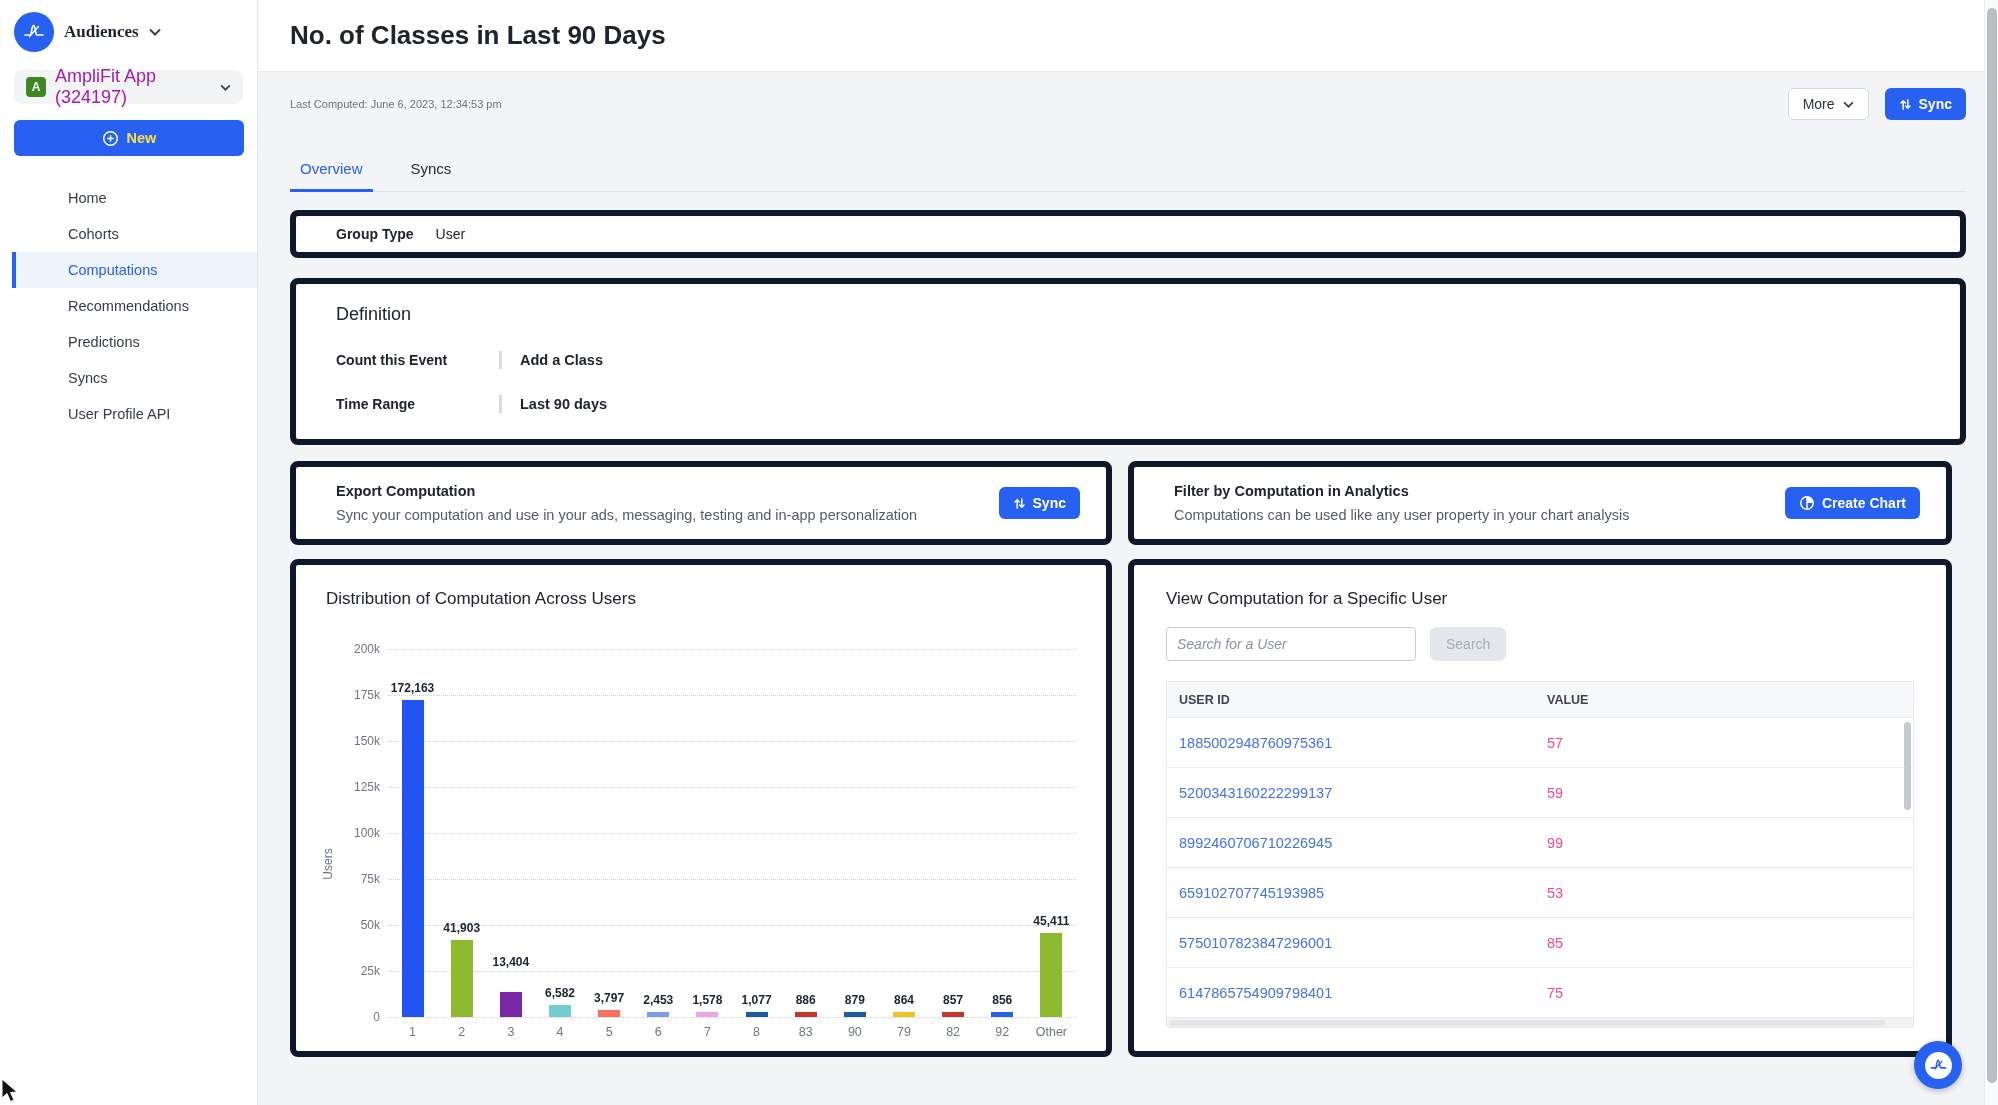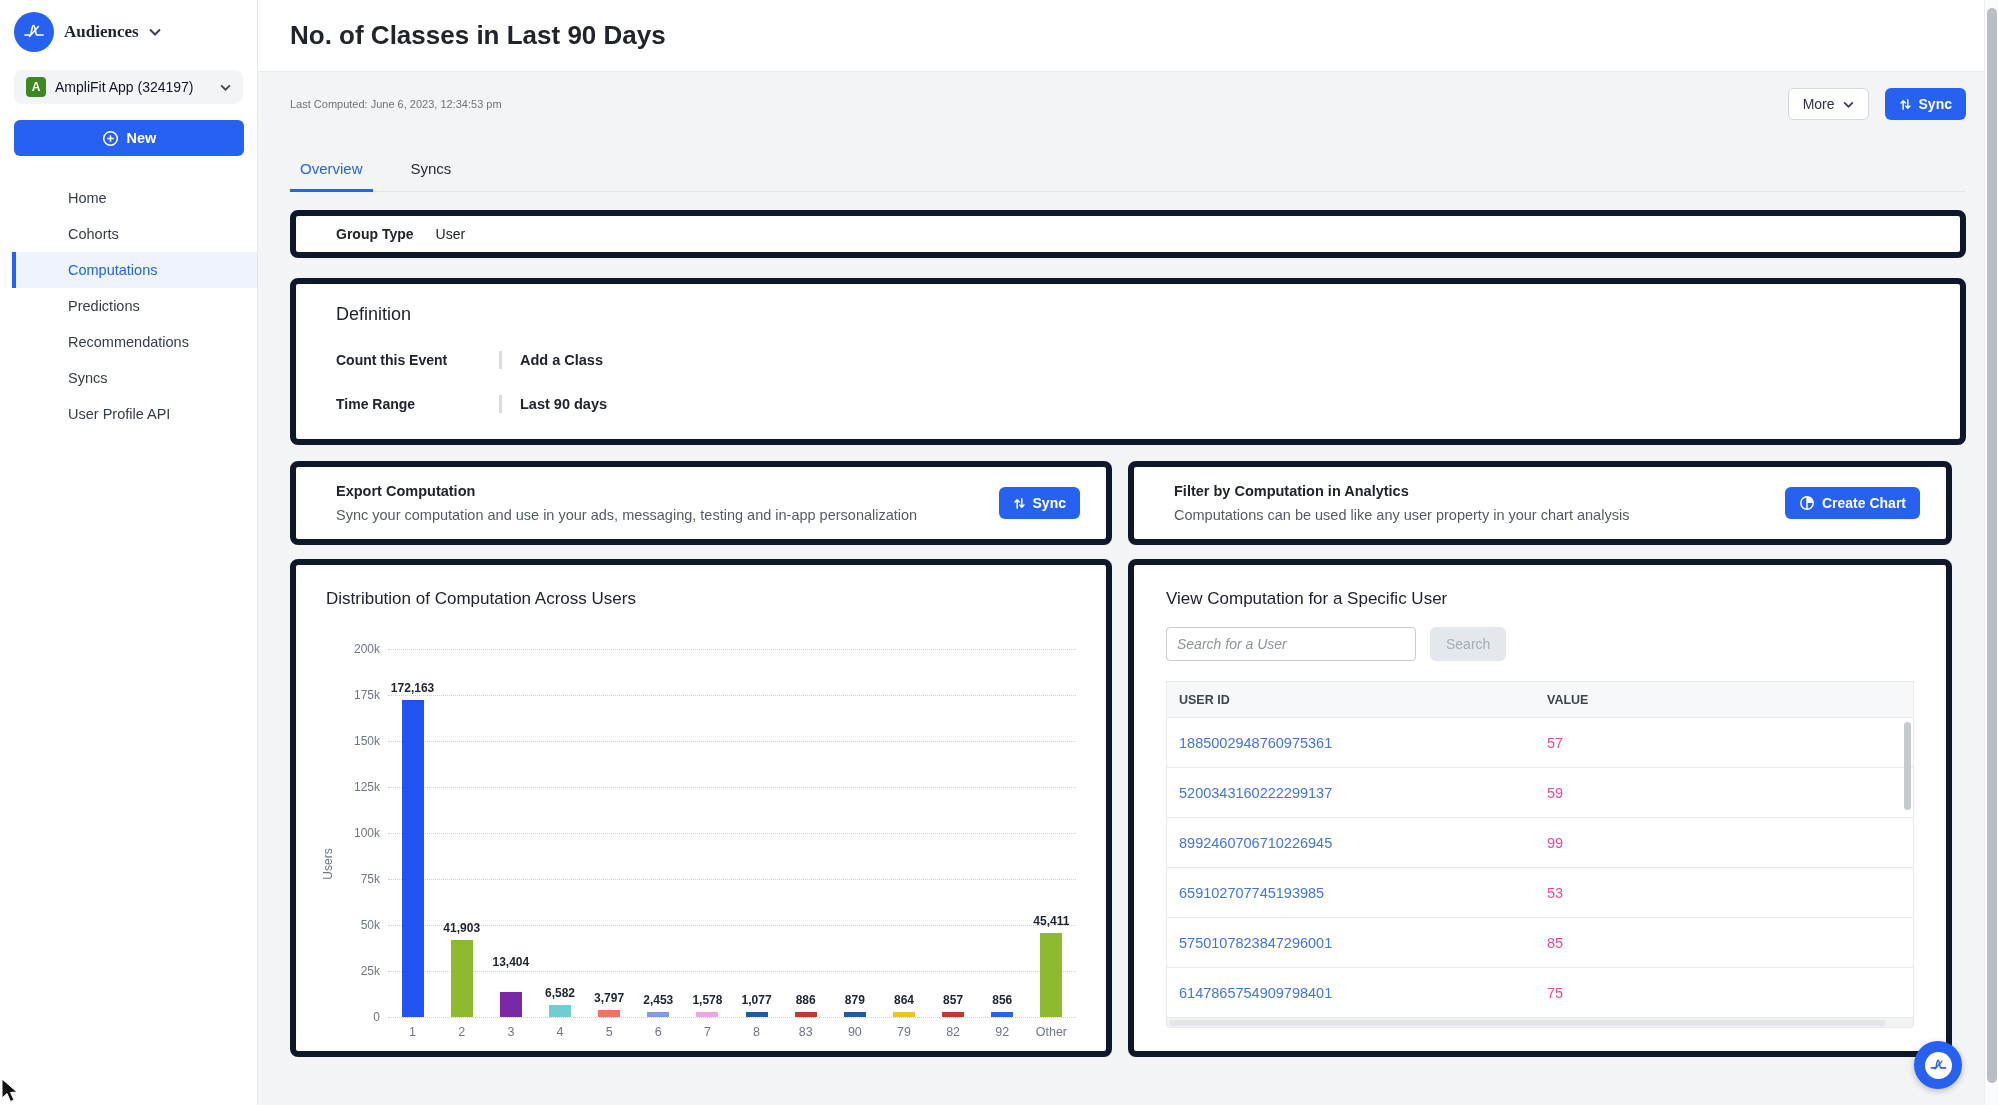--- a/index.html
+++ b/index.html
@@ -9,22 +9,22 @@
   .app { display:flex; width:1998px; height:1105px; }
 
   
   .sidebar { width:258px; background:#fff; border-right:1px solid #e4e6ea; flex:0 0 258px; position:relative; z-index:2; }
   .brand-row { display:flex; align-items:center; gap:10px; padding:12px 14px 10px 14px; cursor:pointer;font-family:Liberation Serif, serif; }
   .brand-logo { width:40px; height:40px; border-radius:50%; background:#2761f1; display:flex; align-items:center; justify-content:center; }
   .brand-name { font-size:17px; font-weight:700; color:#1c2330; }
   .chev { stroke:#3c4350; stroke-width:2; fill:none; }
   .project-pill { margin:8px 14px 0 14px; background:#f3f4f6; border-radius:8px; height:34px; display:flex; align-items:center; gap:9px; padding:0 12px; cursor:pointer; }
   .project-badge { width:20px; height:20px; border-radius:4px; background:#3f8723; color:#fff; font-size:12px; font-weight:700; display:flex; align-items:center; justify-content:center; }
-  .project-name { font-size:14px; color:#0f172a; flex:1; }
-  .new-btn { margin:16px 14px 0 14px; width:230px; height:36px; background:#2761f1; border:none; border-radius:6px; color:#ffffff; font-size:14.5px; font-weight:700; display:flex; align-items:center; justify-content:center; gap:8px; cursor:pointer; font-family:inherit; }
+  .project-name { font-size:18px; color:#a21caf; flex:1; }
+  .new-btn { margin:16px 14px 0 14px; width:230px; height:36px; background:#2761f1; border:none; border-radius:6px; color:#fde047; font-size:14.5px; font-weight:700; display:flex; align-items:center; justify-content:center; gap:8px; cursor:pointer; font-family:inherit; }
   .nav { margin-top:24px;padding-left:12px; }
   .nav-item { height:36px; display:flex; align-items:center; padding-left:52px; font-size:14.5px; color:#353c49; cursor:pointer; border-left:4px solid transparent; }
   .nav-item.active { background:#eef3fc; border-left-color:#2761f1; color:#2761f1; font-weight:400; }
 
   
   .main { flex:1; display:flex; flex-direction:column; min-width:0; }
   .page-header { background:#fff; height:72px; border-bottom:1px solid #e7e9ec; display:flex; align-items:center; padding:0 32px; flex:0 0 72px; }
   .page-title { font-size:26px; font-weight:700; color:#20242b; }
   .content { flex:1; padding:0 32px; }
 
@@ -133,22 +133,22 @@
           <circle cx="9" cy="9" r="7.2" stroke="#fff" stroke-width="1.6" fill="none"></circle>
           <path d="M9 5.6 V12.4 M5.6 9 H12.4" stroke="#fff" stroke-width="1.6"></path>
         </svg>
       <span>New</span>
     </button>
 
     <nav class="nav" id="nav">
         <div class="nav-item">Home</div>
         <div class="nav-item">Cohorts</div>
         <div class="nav-item active">Computations</div>
+        <div class="nav-item">Recommendations</div>
         <div class="nav-item">Predictions</div>
-        <div class="nav-item">Recommendations</div>
         <div class="nav-item">Syncs</div>
         <div class="nav-item">User Profile API</div>
       </nav>
   </aside>
 
   <div class="main">
     <div class="page-header">
       <h1 class="page-title">No. of Classes in Last 90 Days</h1>
     </div>
 

